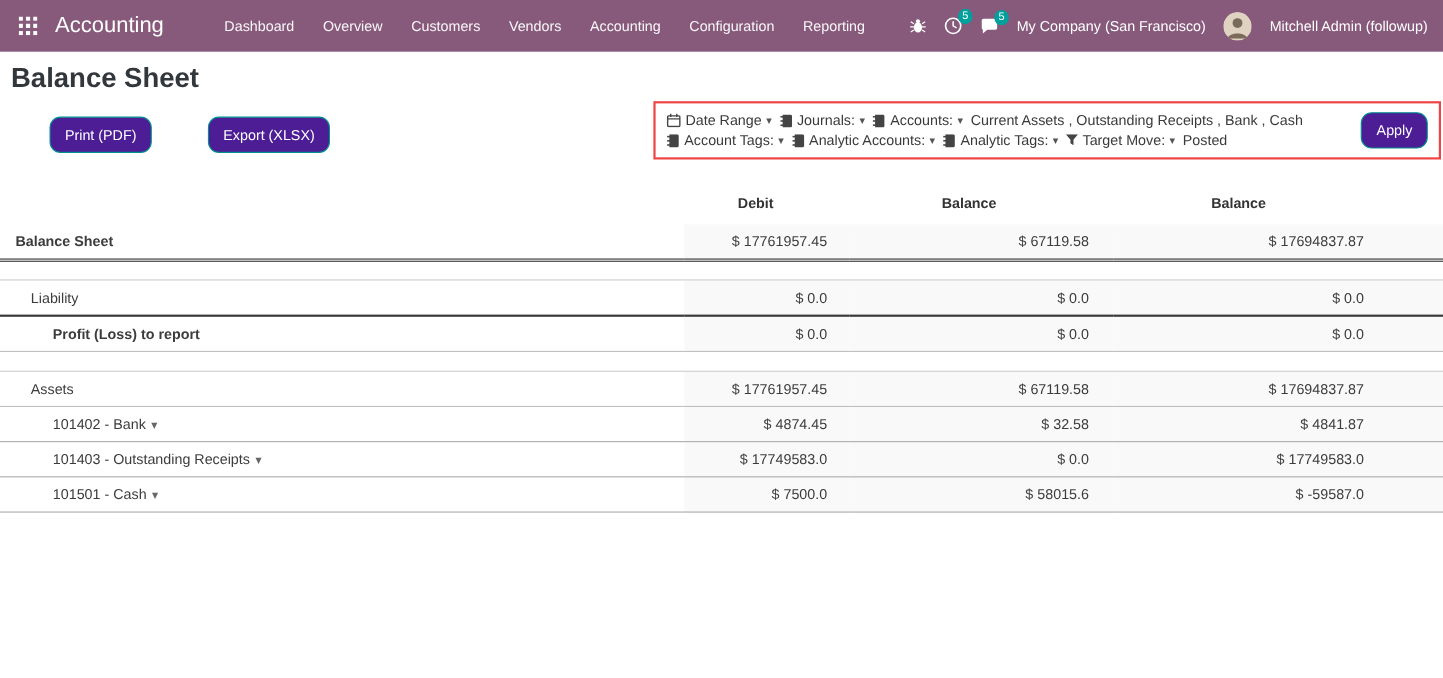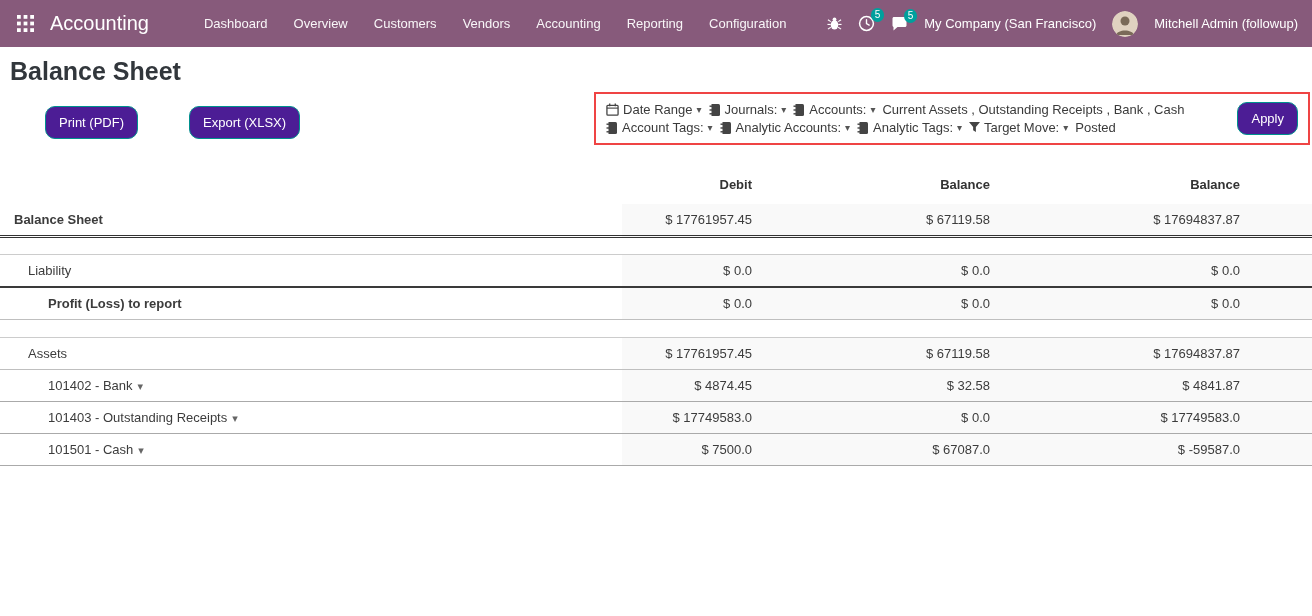--- a/index.html
+++ b/index.html
@@ -39,21 +39,21 @@
   .filter-lines { display:flex; flex-direction:column; gap:3px; font-size:13px; color:#3a3a3a; }
   .filter-line { display:flex; align-items:center; gap:7px; white-space:nowrap; }
   .filter-item { display:inline-flex; align-items:center; gap:4px; cursor:pointer; }
   .caret { color:#555; font-size:10px; }
   .filter-value { white-space:nowrap; color:#3a3a3a; }
   .f-icon { display:inline-flex; align-items:center; }
 
   
   .report-table { width:100%; border-collapse:collapse; margin-top:32px; font-size:13px;
     color:#3c3c3c; table-layout:fixed; }
-  .report-table th { font-weight:bold; color:#333; text-align:right; padding:0 0 12px 0; }
+  .report-table th { font-weight:bold; color:#333; padding:0 0 12px 0; }
   th.col-name { text-align:left; }
   th.col-debit, td.col-debit { width:150px; }
   th.col-credit, td.col-credit { width:240px; }
   th.col-balance, td.col-balance { width:300px; }
   td.amount { text-align:right; background:#f9f9f9; }
   td.col-debit, th.col-debit { padding-right:20px; }
   td.col-credit, th.col-credit { padding-right:22px; }
   td.col-balance, th.col-balance { padding-right:72px; }
   .report-table td { padding-top:8px; padding-bottom:8px; }
   tr.row-spacer td { background:#fff; height:18px; padding:0; border:0; }
@@ -86,22 +86,22 @@
     </svg>
   </span>
   <span class="brand">Accounting</span>
 
   <nav class="topmenu">
       <div class="menu-item">Dashboard</div>
       <div class="menu-item">Overview</div>
       <div class="menu-item">Customers</div>
       <div class="menu-item">Vendors</div>
       <div class="menu-item">Accounting</div>
+      <div class="menu-item">Configuration</div>
       <div class="menu-item">Reporting</div>
-      <div class="menu-item">Configuration</div>
     </nav>
 
   <div class="systray">
     <span class="tray-icon">
       <svg width="15" height="15" viewBox="0 0 16 16">
         <g stroke="#fff" stroke-width="1.2">
             <line x1="4" y1="6" x2="1" y2="4"></line>
             <line x1="4" y1="9" x2="0.5" y2="9"></line>
             <line x1="4" y1="12" x2="1" y2="14"></line>
             <line x1="12" y1="6" x2="15" y2="4"></line>
@@ -288,18 +288,18 @@
   </tr>
         <tr class="row-account level-2">
     <td class="col-name"><span>101403 - Outstanding Receipts</span><span class="acct-caret">▾</span></td>
     <td class="amount col-debit">$ 17749583.0</td>
     <td class="amount col-credit">$ 0.0</td>
     <td class="amount col-balance">$ 17749583.0</td>
   </tr>
         <tr class="row-account level-2">
     <td class="col-name"><span>101501 - Cash</span><span class="acct-caret">▾</span></td>
     <td class="amount col-debit">$ 7500.0</td>
-    <td class="amount col-credit">$ 67087.0</td>
+    <td class="amount col-credit">$ 58015.6</td>
     <td class="amount col-balance">$ -59587.0</td>
   </tr>
       </tbody>
   </table>
 </main>
 
 </body></html>

